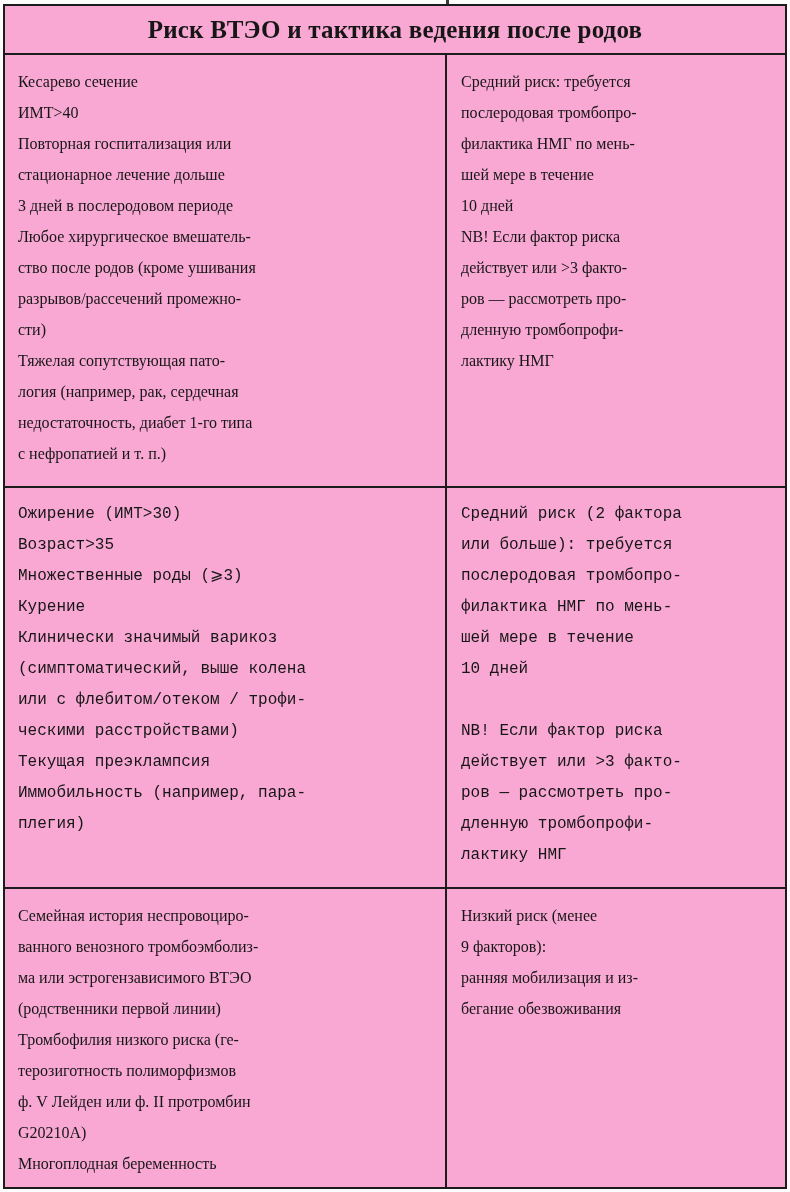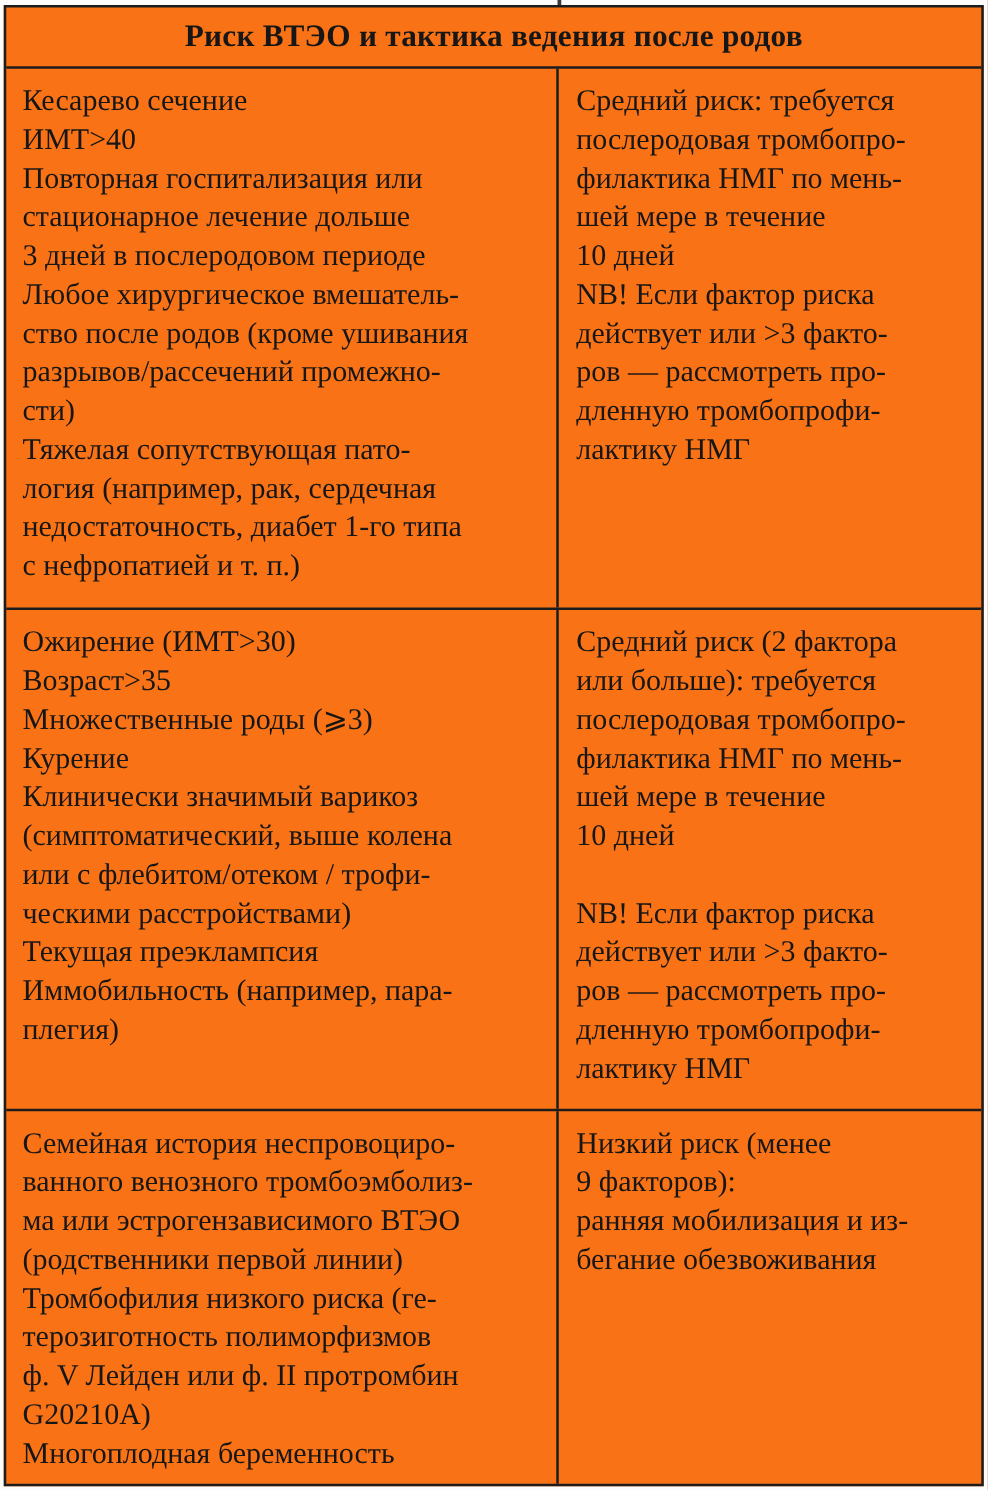--- a/index.html
+++ b/index.html
@@ -29,41 +29,41 @@
   .vte-table {
     position: absolute;
     left: 3px;
     top: 4px;
     width: 780px;
     height: 1181px;
     border: 2px solid #1c1c1c;
     display: flex;
     flex-direction: column;
     box-sizing: content-box;
-    background: #f97316;
+    background: #f9a8d4;
   }
   .t-title {
     flex: 0 0 47px;
     border-bottom: 2px solid #1c1c1c;
     display: flex;
     align-items: center;
     justify-content: center;
     font-weight: 700;
     font-size: 25px;
     letter-spacing: 0.2px;
   }
   .t-row {
     display: flex;
     align-items: stretch;
   }
   .t-row-1 { flex: 0 0 431px; border-bottom: 2px solid #1c1c1c; }
-  .t-row-2 { flex: 0 0 399px; border-bottom: 2px solid #1c1c1c; }
+  .t-row-2 { flex: 0 0 399px; border-bottom: 2px solid #1c1c1c; font-family: Liberation Mono, monospace; }
   .t-row-3 { flex: 1 1 auto; font-family: Liberation Serif, serif; }
   .cell {
-    font-size: 24px;
+    font-size: 16px;
     line-height: 31px;
     white-space: pre-line;
     padding: 11px 8px 8px 13px;
     box-sizing: border-box;
     overflow: hidden;
   }
   .cell-left {
     flex: 0 0 442px;
     border-right: 2px solid #1c1c1c;
   }

